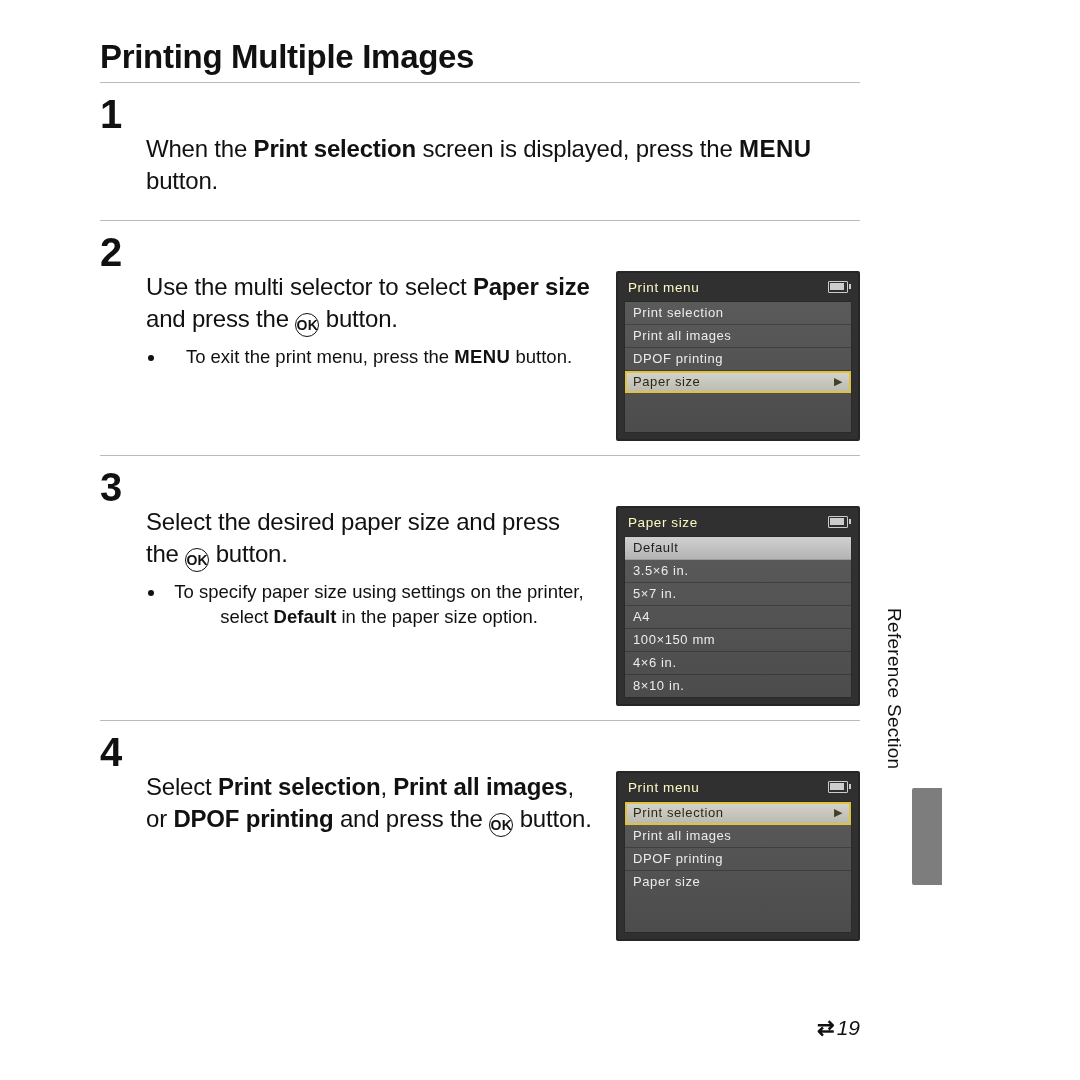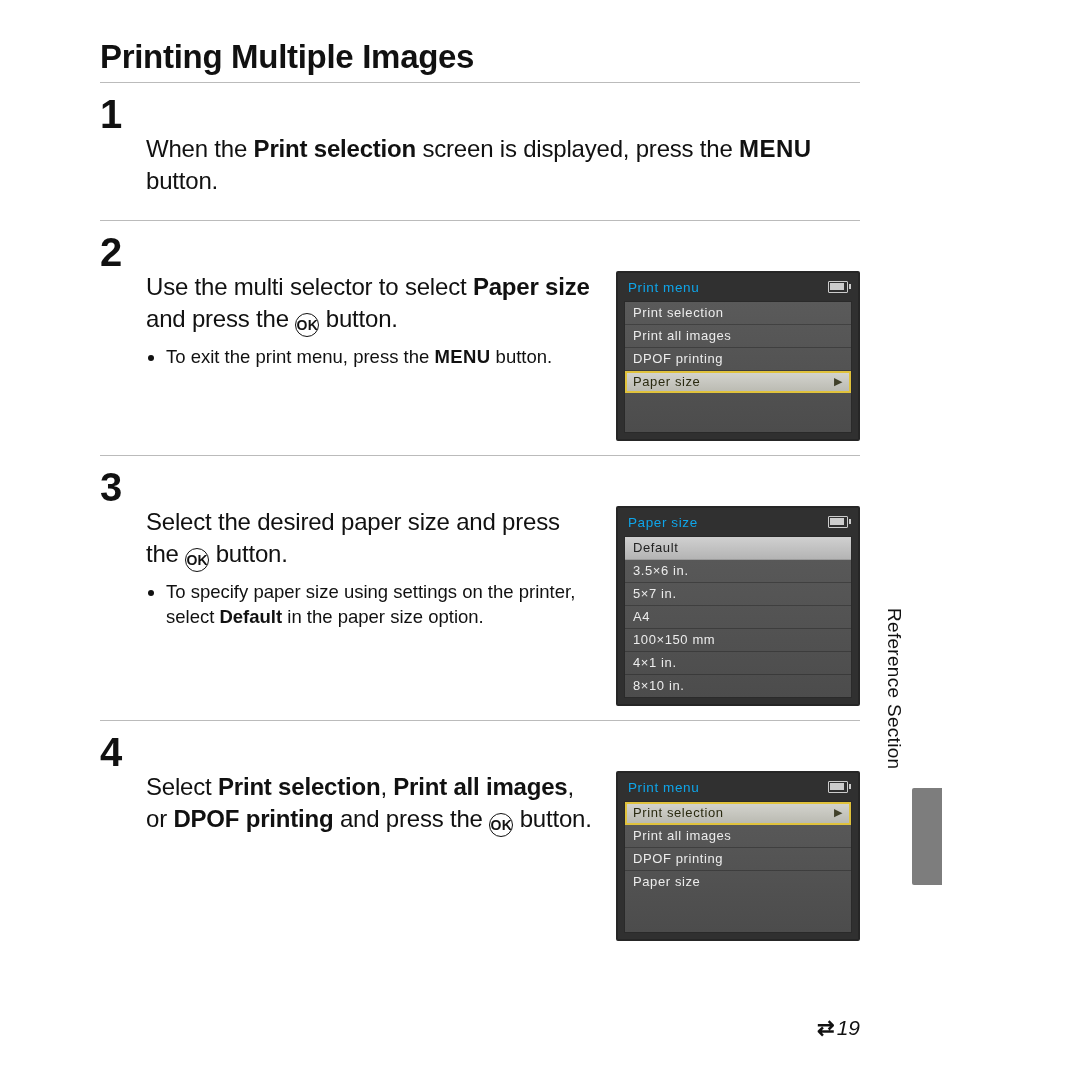--- a/index.html
+++ b/index.html
@@ -93,40 +93,40 @@
     line-height: 1;
     font-family: Arial, sans-serif;
     letter-spacing: 0.2px;
   }
   ul.sub {
     margin: 4px 0 0 0;
     padding-left: 20px;
     font-size: 18.5px;
     line-height: 1.35;
   }
-  ul.sub li { margin-bottom: 2px; }
+  ul.sub li { margin-bottom: 2px; text-align: center; }
 
   
   .lcd {
     flex: 0 0 240px;
     width: 240px;
     background: #303030;
     border: 2px solid #262626;
     border-radius: 2px;
     color: #ddd;
     font-family: Arial, sans-serif;
     font-size: 13px;
     letter-spacing: 0.6px;
   }
   .lcd .hdr {
     display: flex;
     justify-content: space-between;
     align-items: center;
     padding: 7px 10px 6px 10px;
-    color: #0ea5e9;
+    color: #fef9c3;
     font-size: 13.5px;
   }
   .lcd .batt {
     width: 18px;
     height: 10px;
     border: 1.4px solid #ccc;
     position: relative;
     border-radius: 1px;
   }
   .lcd .batt::after {
@@ -297,21 +297,21 @@
             <div class="item">
                   <span>5×7 in.</span>
                 </div>
             <div class="item">
                   <span>A4</span>
                 </div>
             <div class="item">
                   <span>100×150 mm</span>
                 </div>
             <div class="item">
-                  <span>4×1 in.</span>
+                  <span>4×6 in.</span>
                 </div>
             <div class="item">
                   <span>8×10 in.</span>
                 </div>
           </div>
         </div>
       </div>
     </div>
   </div>
 

